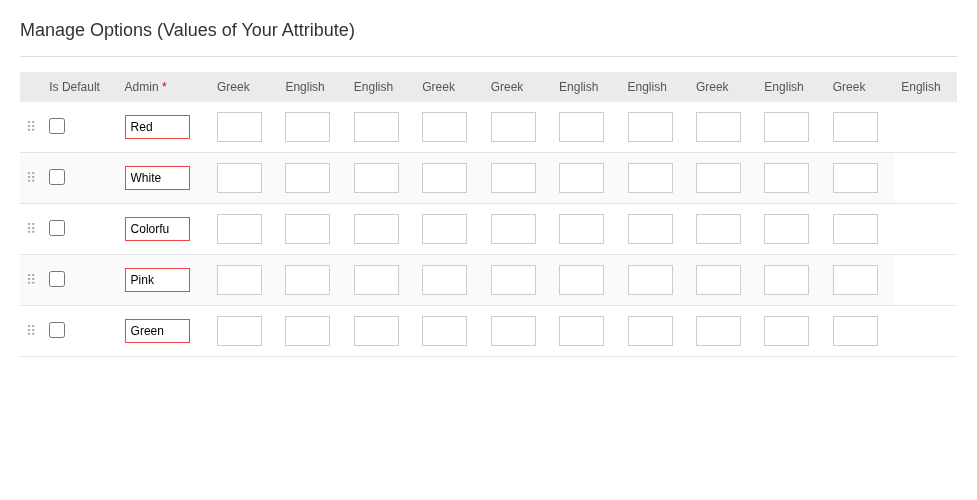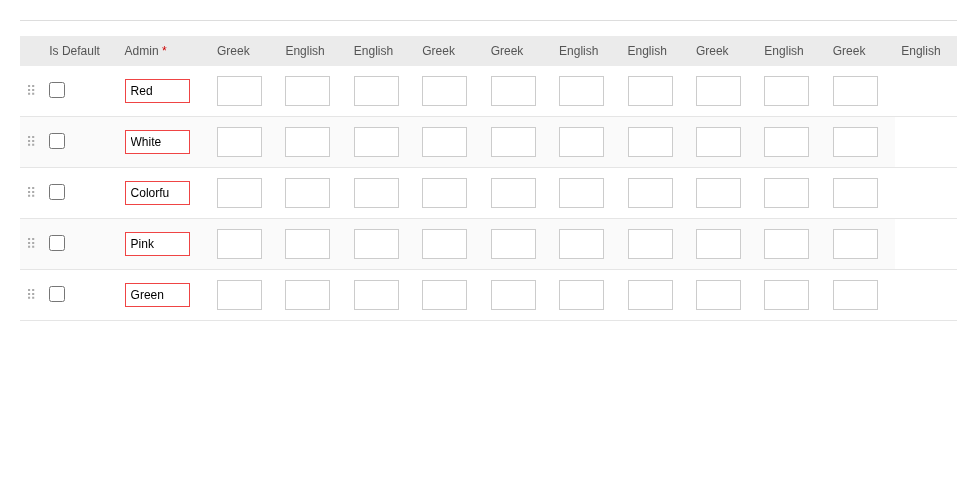--- a/index.html
+++ b/index.html
@@ -86,20 +86,21 @@
       border: 1px solid #ccc;
       padding: 2px 4px;
       font-size: 12px;
       background: #fff;
     }
   </style>
 </head>
 <body>
 
 <div class="page-container">
+  <h1 class="page-title">Manage Options (Values of Your Attribute)</h1>
   <hr class="divider">
 
   <div class="table-wrapper">
     <table>
       <thead>
         <tr>
           <th style="width:20px;"></th>
           <th>Is Default</th>
           <th>Admin <span style="color:#cc0000;">*</span></th>
           <th>Greek</th>

